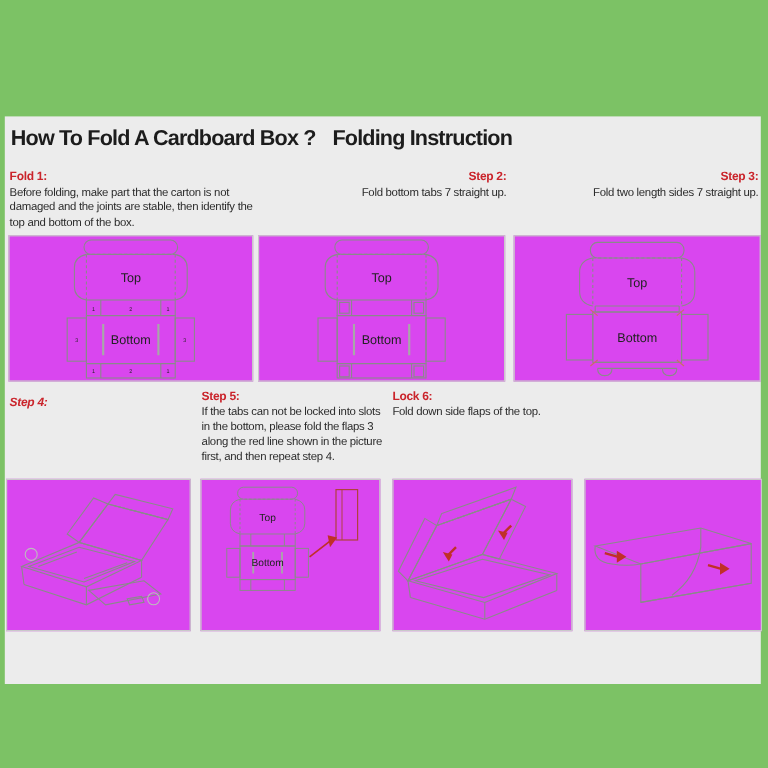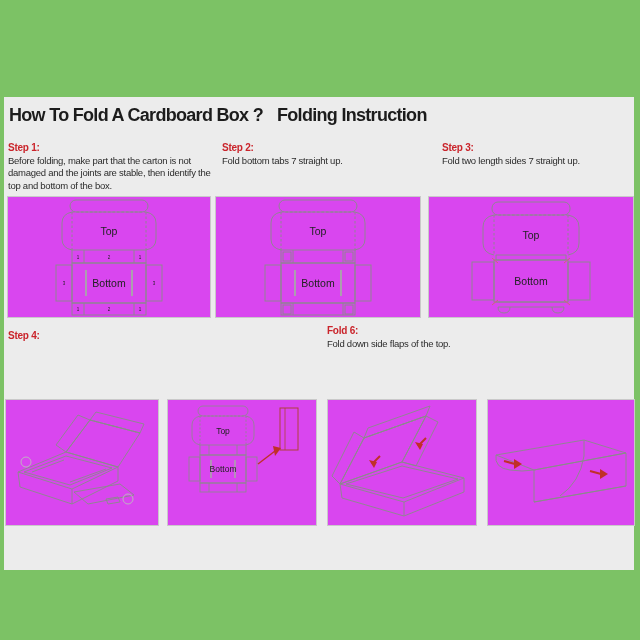--- a/index.html
+++ b/index.html
@@ -3,23 +3,23 @@
 <meta charset="utf-8">
 <style>
   html,body{margin:0;padding:0;background:#7cc265;}
   .page{position:relative;width:640px;height:640px;background:#7cc265;font-family:"Liberation Sans",sans-serif;overflow:hidden;}
   .content{position:absolute;left:4px;top:97px;width:630px;height:473px;background:#ececec;}
   .title{position:absolute;left:5px;top:8px;margin:0;font-size:18px;font-weight:bold;color:#1c1c1c;letter-spacing:-0.7px;white-space:nowrap;}
   .title .gap{margin-left:14px;}
   .step{position:absolute;font-size:9.5px;line-height:1.3;color:#2b2b2b;letter-spacing:-0.25px;}
   .step .lbl{display:block;color:#ca242b;font-weight:bold;font-size:10px;margin-bottom:1px;}
   .s1{left:4px;top:44px;width:210px;}
-  .s2{left:218px;top:44px;width:200px;}
-  .s3{left:438px;top:44px;width:190px;}
-  .s4{left:4px;top:232px;width:154px;}
+  .s2{left:218px;top:44px;width:200px;text-align:right;}
+  .s3{left:438px;top:44px;width:190px;text-align:right;}
+  .s4{left:4px;top:232px;width:154px;font-style:italic;}
   .s5{left:164px;top:227px;width:154px;}
   .s6{left:323px;top:227px;width:154px;}
   .s7{left:483px;top:227px;width:148px;}
   .panel{position:absolute;background:#d946ef;border:1px solid #c9c9c9;box-sizing:border-box;}
   .p1{left:3px;top:99px;width:204px;height:122px;}
   .p2{left:211px;top:99px;width:206px;height:122px;}
   .p3{left:424px;top:99px;width:206px;height:122px;}
   .p4{left:1px;top:302px;width:154px;height:127px;}
   .p5{left:163px;top:302px;width:150px;height:127px;}
   .p6{left:323px;top:302px;width:150px;height:127px;}
@@ -29,36 +29,40 @@
 </style>
 </head>
 <body>
 
 <div class="page">
   <div class="content">
 
     <h1 class="title"><span>How To Fold A Cardboard Box ?</span><span class="gap">Folding Instruction</span></h1>
 
     <div class="step s1">
-      <span class="lbl">Step 1:</span>
+      <span class="lbl">Fold 1:</span>
       <span>Before folding, make part that the carton is not damaged and the joints are stable, then identify the top and bottom of the box.</span>
     </div>
     <div class="step s2">
       <span class="lbl">Step 2:</span>
       <span>Fold bottom tabs 7 straight up.</span>
     </div>
     <div class="step s3">
       <span class="lbl">Step 3:</span>
       <span>Fold two length sides 7 straight up.</span>
     </div>
     <div class="step s4">
       <span class="lbl">Step 4:</span>
     </div>
+    <div class="step s5">
+      <span class="lbl">Step 5:</span>
+      <span>If the tabs can not be locked into slots in the bottom, please fold the flaps 3 along the red line shown in the picture first, and then repeat step 4.</span>
+    </div>
     <div class="step s6">
-      <span class="lbl">Fold 6:</span>
+      <span class="lbl">Lock 6:</span>
       <span>Fold down side flaps of the top.</span>
     </div>
 
     <div class="panel p1">
       <svg viewBox="0 0 202 120">
         <g fill="none" stroke="#8a8a8a" stroke-width="0.9">
           <rect x="62" y="3" width="78" height="12" rx="6"></rect>
           <path d="M64,15 Q54,17 54,26 L54,42 Q54,51 64,53"></path>
           <path d="M138,15 Q148,17 148,26 L148,42 Q148,51 138,53"></path>
           <line x1="64" y1="15" x2="138" y2="15" stroke-dasharray="2.5,2"></line>

